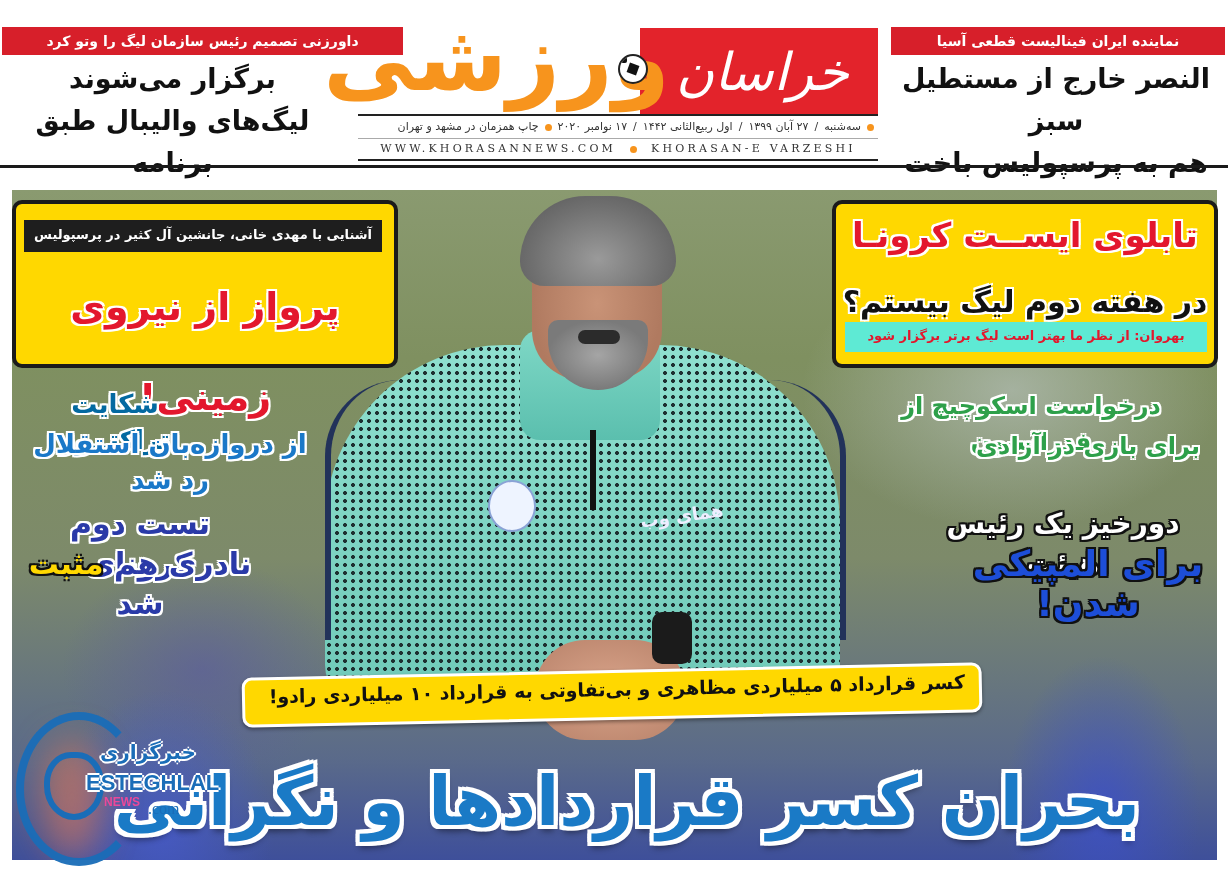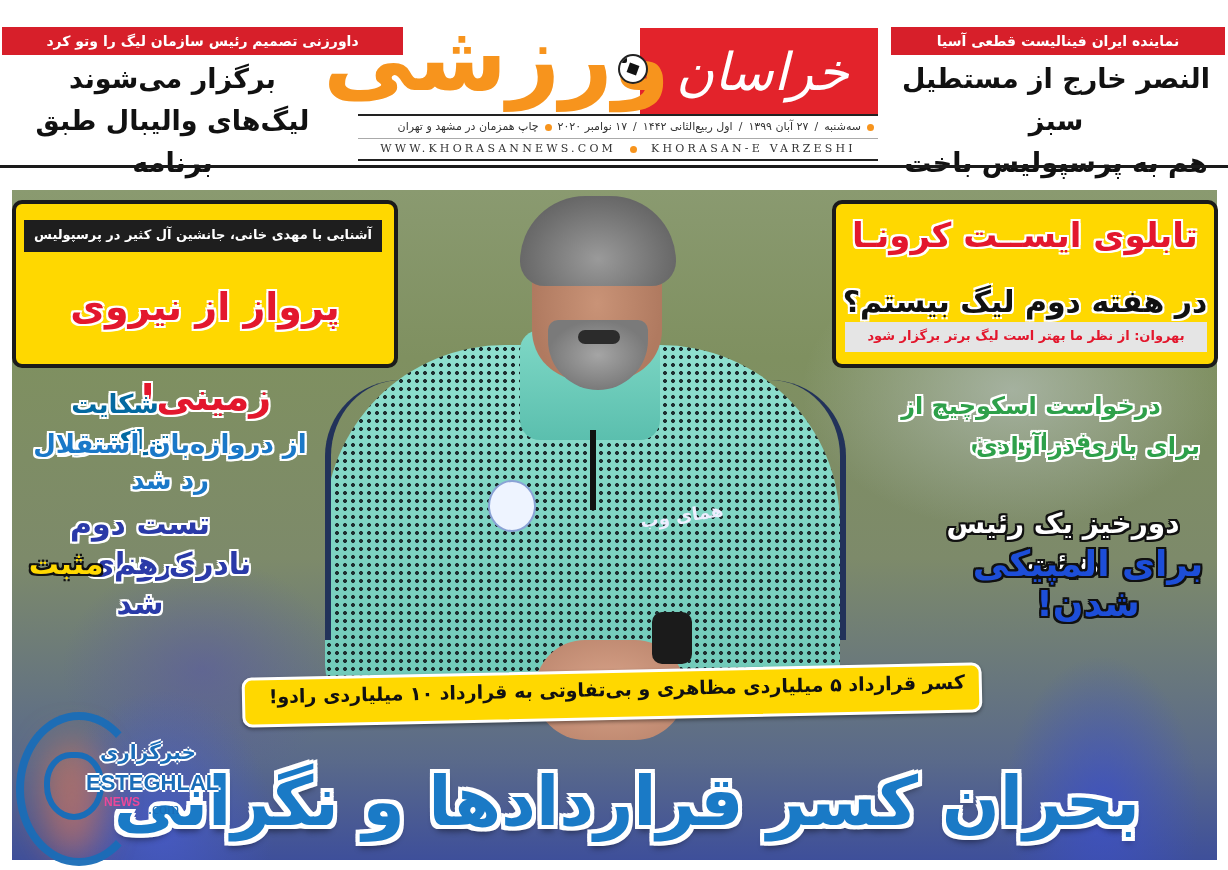--- a/index.html
+++ b/index.html
@@ -39,21 +39,21 @@
   .mouth{position:absolute;left:578px;top:330px;width:42px;height:14px;background:#2b2b2b;border-radius:8px;}
   .badge{position:absolute;left:488px;top:480px;width:44px;height:48px;border-radius:50%;background:#eef4ff;border:2px solid #8aa3d6;}
   .sponsor{position:absolute;left:640px;top:505px;color:#eef;font-weight:bold;font-size:18px;direction:rtl;transform:rotate(-8deg);}
   .hands{position:absolute;left:535px;top:640px;width:150px;height:100px;background:radial-gradient(ellipse,#d9a48a,#b8826a);border-radius:50px;}
   .watch{position:absolute;left:652px;top:612px;width:40px;height:52px;background:#1b1b1b;border-radius:10px;}
   
   .ybox{position:absolute;background:#ffd800;border:4px solid #1b1b1b;border-radius:10px;box-sizing:border-box;}
   .ybox-kicker{position:absolute;background:#1e1e1e;color:#fff;font-weight:bold;font-size:13px;text-align:center;direction:rtl;line-height:30px;}
   .ybox-head{position:absolute;color:#e3172d;font-weight:bold;text-align:center;direction:rtl;text-shadow:-2px -2px 0 #fff,2px -2px 0 #fff,-2px 2px 0 #fff,2px 2px 0 #fff,0 2px 0 #fff,0 -2px 0 #fff;}
   .ybox-sub{position:absolute;color:#111;font-weight:bold;text-align:center;direction:rtl;text-shadow:-2px -2px 0 #fff,2px -2px 0 #fff,-2px 2px 0 #fff,2px 2px 0 #fff;margin-top:16px;}
-  .ybox-foot{position:absolute;background:#e5e5e5;color:#e3172d;font-weight:bold;font-size:13px;text-align:center;direction:rtl;line-height:28px;}
+  .ybox-foot{position:absolute;background:#5eead4;color:#e3172d;font-weight:bold;font-size:13px;text-align:center;direction:rtl;line-height:28px;}
   
   .float{position:absolute;font-weight:bold;direction:rtl;text-align:center;line-height:36px;}
   .outline-w{text-shadow:-2px -2px 0 #fff,2px -2px 0 #fff,-2px 2px 0 #fff,2px 2px 0 #fff,0 2px 0 #fff,0 -2px 0 #fff,2px 0 0 #fff,-2px 0 0 #fff;}
   .outline-k{text-shadow:-2px -2px 0 #111,2px -2px 0 #111,-2px 2px 0 #111,2px 2px 0 #111,0 2px 0 #111,0 -2px 0 #111,2px 0 0 #111,-2px 0 0 #111;}
   
   .pill{position:absolute;left:242px;top:670px;width:740px;height:50px;background:#ffd800;border:3px solid #fff;border-radius:10px;transform:rotate(-1.2deg);box-shadow:0 2px 4px rgba(0,0,0,.4);
     color:#111;font-weight:bold;font-size:19px;line-height:20px;direction:rtl;text-align:right;padding:6px 14px;box-sizing:border-box;}
   
   .main-head{position:absolute;left:90px;top:752px;width:1050px;height:100px;color:#1a7ac6;font-weight:bold;font-size:68px;line-height:100px;text-align:right;direction:rtl;padding-right:0;
     text-shadow:-4px -4px 0 #fff,4px -4px 0 #fff,-4px 4px 0 #fff,4px 4px 0 #fff,0 4px 0 #fff,0 -4px 0 #fff,4px 0 0 #fff,-4px 0 0 #fff,0 6px 6px rgba(0,0,0,.45);}

